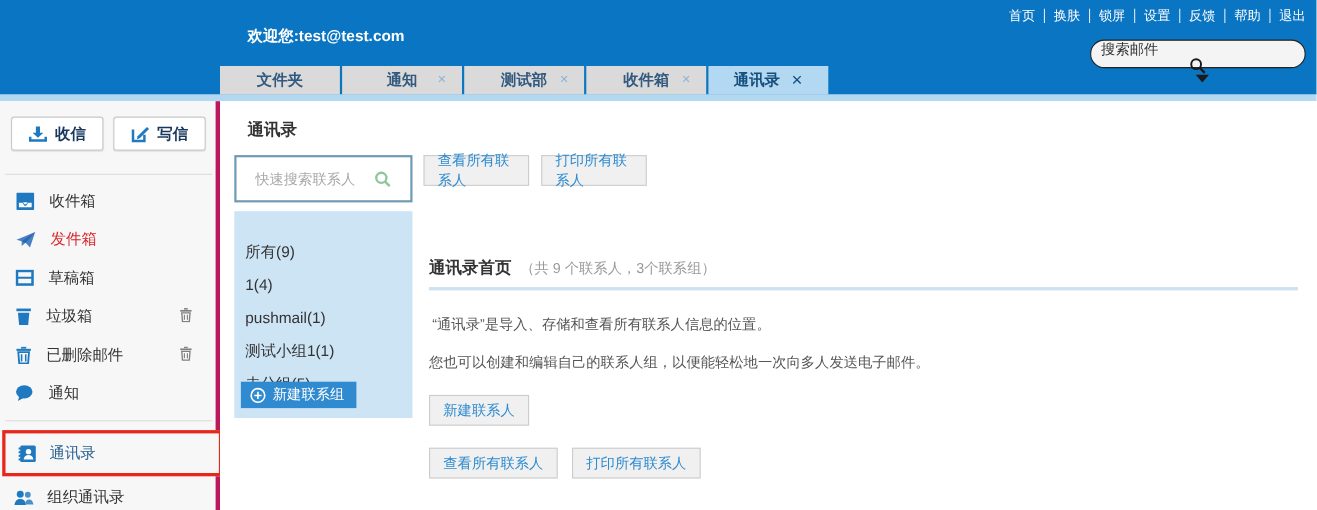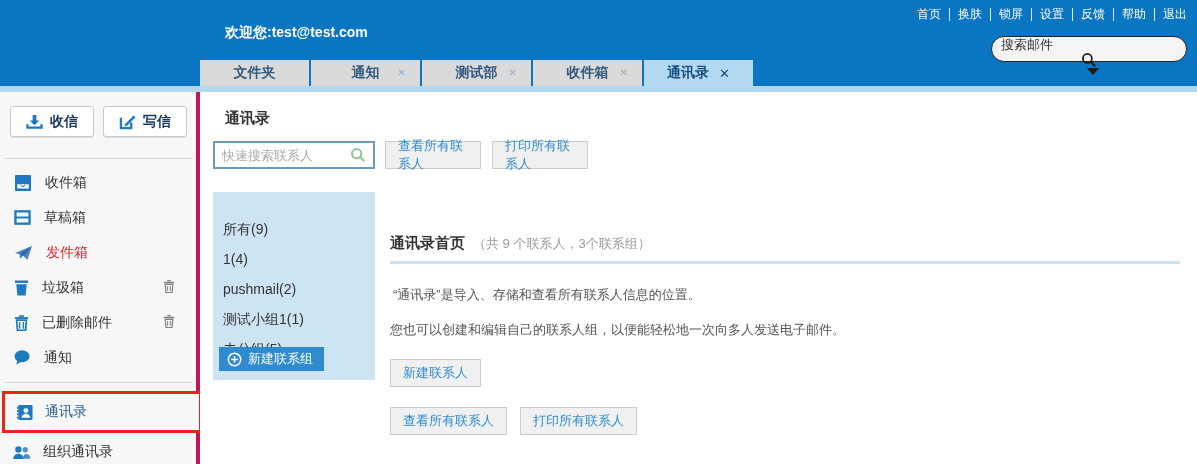--- a/index.html
+++ b/index.html
@@ -36,21 +36,21 @@
   .side-item { height:35px; display:flex; align-items:center; padding-left:14px; font-size:14px; color:#333; cursor:pointer; position:relative; }
   .side-item .lbl { margin-left:13px; }
   .side-item .mini-trash { position:absolute; right:24px; top:10px; cursor:pointer; }
   .contacts-item { position:absolute; left:2px; top:299px; width:200px; height:42px; border:3px solid #e8271c; background:#f7f7f7; display:flex; align-items:center; padding-left:11px; font-size:14px; color:#2a6293; cursor:pointer; }
   .org-item { position:absolute; left:0; top:345px; width:199px; height:30px; display:flex; align-items:center; padding-left:12px; font-size:14px; color:#333; cursor:pointer; }
   .org-item .lbl, .contacts-item .lbl { margin-left:12px; }
 
   
   .main { position:absolute; left:200px; top:92px; width:997px; height:372px; background:#fff; }
   .main-title { position:absolute; left:25px; top:17px; font-size:15px; font-weight:bold; color:#333; }
-  .quick-search { position:absolute; left:13px; top:49px; width:162px; height:28px; border:2px solid #6f9ab5; background:#fff; display:flex; align-items:center; padding:0 7px; }
+  .quick-search { position:absolute; left:13px; top:49px; width:162px; height:43px; border:2px solid #6f9ab5; background:#fff; display:flex; align-items:center; padding:0 17px; }
   .quick-search input { flex:1; border:none; outline:none; font-size:13px; color:#555; font-family:inherit; min-width:0; }
   .quick-search input::placeholder { color:#a9a9a9; opacity:1; }
   .g-btn { height:28px; background:#f0f0f0; border:1px solid #cccccc; color:#2e8bd0; font-size:13px; display:inline-flex; align-items:center; justify-content:center; padding:0 12px; cursor:pointer; }
   .tb-view { position:absolute; left:185px; top:49px; width:96px; }
   .tb-print { position:absolute; left:292px; top:49px; width:96px; }
 
   .group-panel { position:absolute; left:13px; top:100px; width:162px; height:188px; background:#cde4f5; }
   .group-item { height:30px; line-height:30px; padding-left:10px; font-size:14px; color:#333; cursor:pointer; }
   .group-item:first-child { margin-top:22px; }
   .new-group-btn { position:absolute; left:6px; bottom:9px; height:24px; background:#2f8ad0; color:#fff; font-size:13px; display:flex; align-items:center; gap:6px; padding:0 11px 0 8px; cursor:pointer; }
@@ -142,34 +142,34 @@
     <div class="side-list">
 
       <div class="side-item">
         <svg class="ico" width="18" height="16" viewBox="0 0 20 18">
           <path d="M2 1h16v16H2z M2 10h4.5l2 3h3l2-3H18" fill="#1e79c0" fill-rule="evenodd" stroke="#1e79c0" stroke-width="2" stroke-linejoin="round" fill-opacity="1"></path>
           <path d="M3.5 10.5h3.6l2 3h1.8l2-3h3.6v4.6H3.5z" fill="#fff"></path>
         </svg>
         <span class="lbl">收件箱</span>
       </div>
 
-      <div class="side-item">
-        <svg class="ico" width="17" height="15" viewBox="0 0 19 17">
-          <rect x="1.5" y="1.5" width="16" height="14" fill="none" stroke="#1e79c0" stroke-width="2.6"></rect>
-          <line x1="1.5" y1="8.5" x2="17.5" y2="8.5" stroke="#1e79c0" stroke-width="2.2"></line>
-        </svg>
-        <span class="lbl">草稿箱</span>
-      </div>
-
       <div class="side-item" style="color:#d9252b">
         <svg class="ico" width="19" height="16" viewBox="0 0 20 17">
           <path d="M1 8.5 19 1l-5 15-4.2-4.6L6 14.5V9.8z" fill="#4a81c4"></path>
           <path d="M6 9.8 19 1 9.8 11.4z" fill="#2b66a8"></path>
         </svg>
         <span class="lbl">发件箱</span>
+      </div>
+
+      <div class="side-item">
+        <svg class="ico" width="17" height="15" viewBox="0 0 19 17">
+          <rect x="1.5" y="1.5" width="16" height="14" fill="none" stroke="#1e79c0" stroke-width="2.6"></rect>
+          <line x1="1.5" y1="8.5" x2="17.5" y2="8.5" stroke="#1e79c0" stroke-width="2.2"></line>
+        </svg>
+        <span class="lbl">草稿箱</span>
       </div>
 
       <div class="side-item">
         <svg class="ico" width="15" height="16" viewBox="0 0 16 17">
           <rect x="1" y="0.5" width="14" height="2.6" fill="#1e79c0"></rect>
           <path d="M2.5 4.6h11L12.4 16.5H3.6z" fill="#1e79c0"></path>
         </svg>
         <span class="lbl">垃圾箱</span>
         <svg class="mini-trash" width="12" height="13" viewBox="0 0 14 15">
           <rect x="1" y="2" width="12" height="1.8" fill="#808080"></rect>
@@ -244,21 +244,21 @@
         <line x1="11.3" y1="11.3" x2="16" y2="16" stroke="#8fc79a" stroke-width="2.6"></line>
       </svg>
     </div>
 
     <div class="g-btn tb-view">查看所有联系人</div>
     <div class="g-btn tb-print">打印所有联系人</div>
 
     <div class="group-panel">
       <div class="group-item">所有(9)</div>
       <div class="group-item">1(4)</div>
-      <div class="group-item">pushmail(2)</div>
+      <div class="group-item">pushmail(1)</div>
       <div class="group-item">测试小组1(1)</div>
       <div class="group-item">未分组(5)</div>
       <div class="new-group-btn">
         <svg class="ico" width="15" height="15" viewBox="0 0 16 16">
           <circle cx="8" cy="8" r="6.6" fill="none" stroke="#fff" stroke-width="1.6"></circle>
           <line x1="8" y1="4.5" x2="8" y2="11.5" stroke="#fff" stroke-width="1.6"></line>
           <line x1="4.5" y1="8" x2="11.5" y2="8" stroke="#fff" stroke-width="1.6"></line>
         </svg>
         <span>新建联系组</span>
       </div>

